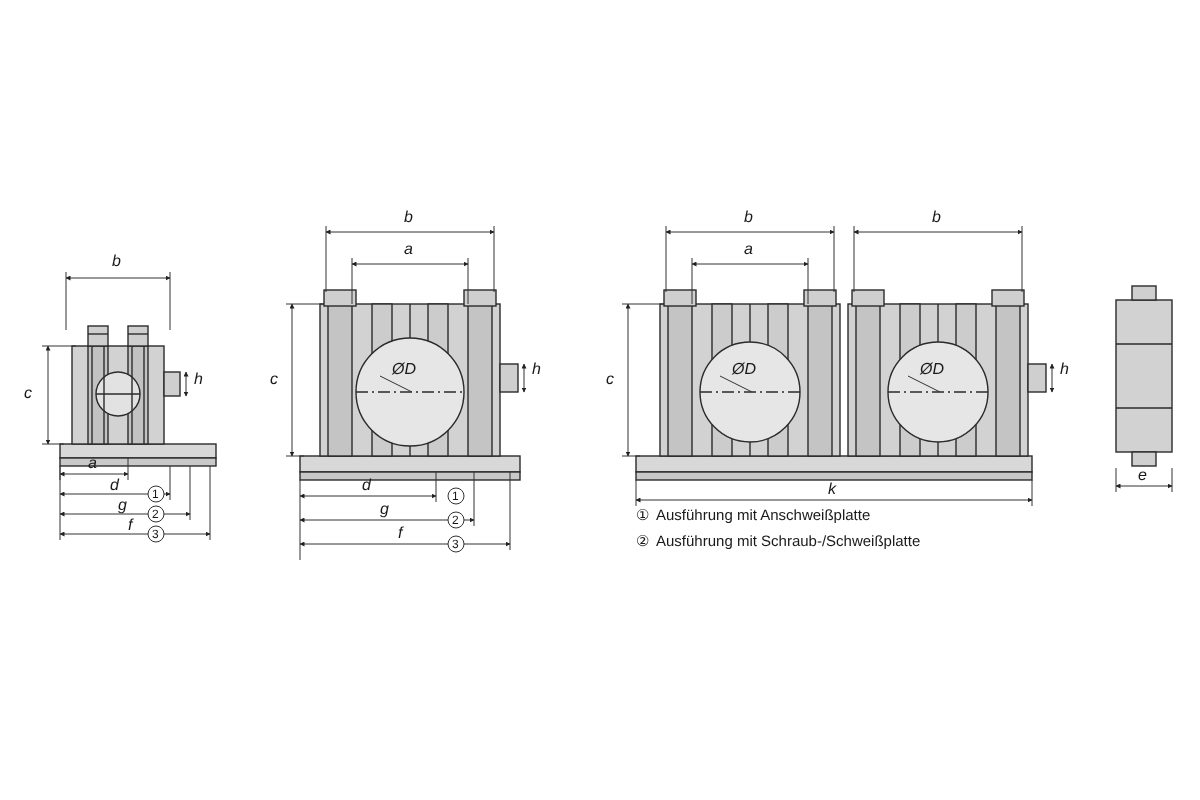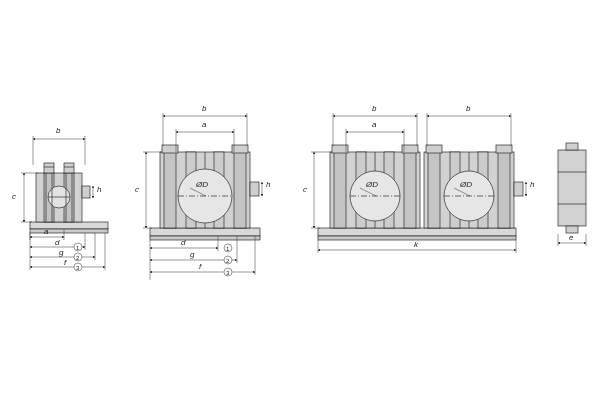--- a/index.html
+++ b/index.html
@@ -247,14 +247,20 @@
   <div class="lbl it" style="left:372px; top:121px;">a</div>
   <div class="lbl it" style="left:466px; top:105px;">b</div>
   <div class="lbl it" style="left:303px; top:186px;">c</div>
   <div class="lbl it" style="left:530px; top:181px;">h</div>
   <div class="lbl it" style="left:366px; top:181px;">ØD</div>
   <div class="lbl it" style="left:460px; top:181px;">ØD</div>
   <div class="lbl it" style="left:414px; top:241px;">k</div>
 
   <div class="lbl it" style="left:569px; top:234px;">e</div>
 
+  <div class="legend" style="left:318px; top:252px;">
+    <span class="num">①</span><span>Ausführung mit Anschweißplatte</span>
+  </div>
+  <div class="legend" style="left:318px; top:265px;">
+    <span class="num">②</span><span>Ausführung mit Schraub-/Schweißplatte</span>
+  </div>
 
 </div>
 
 </body></html>

